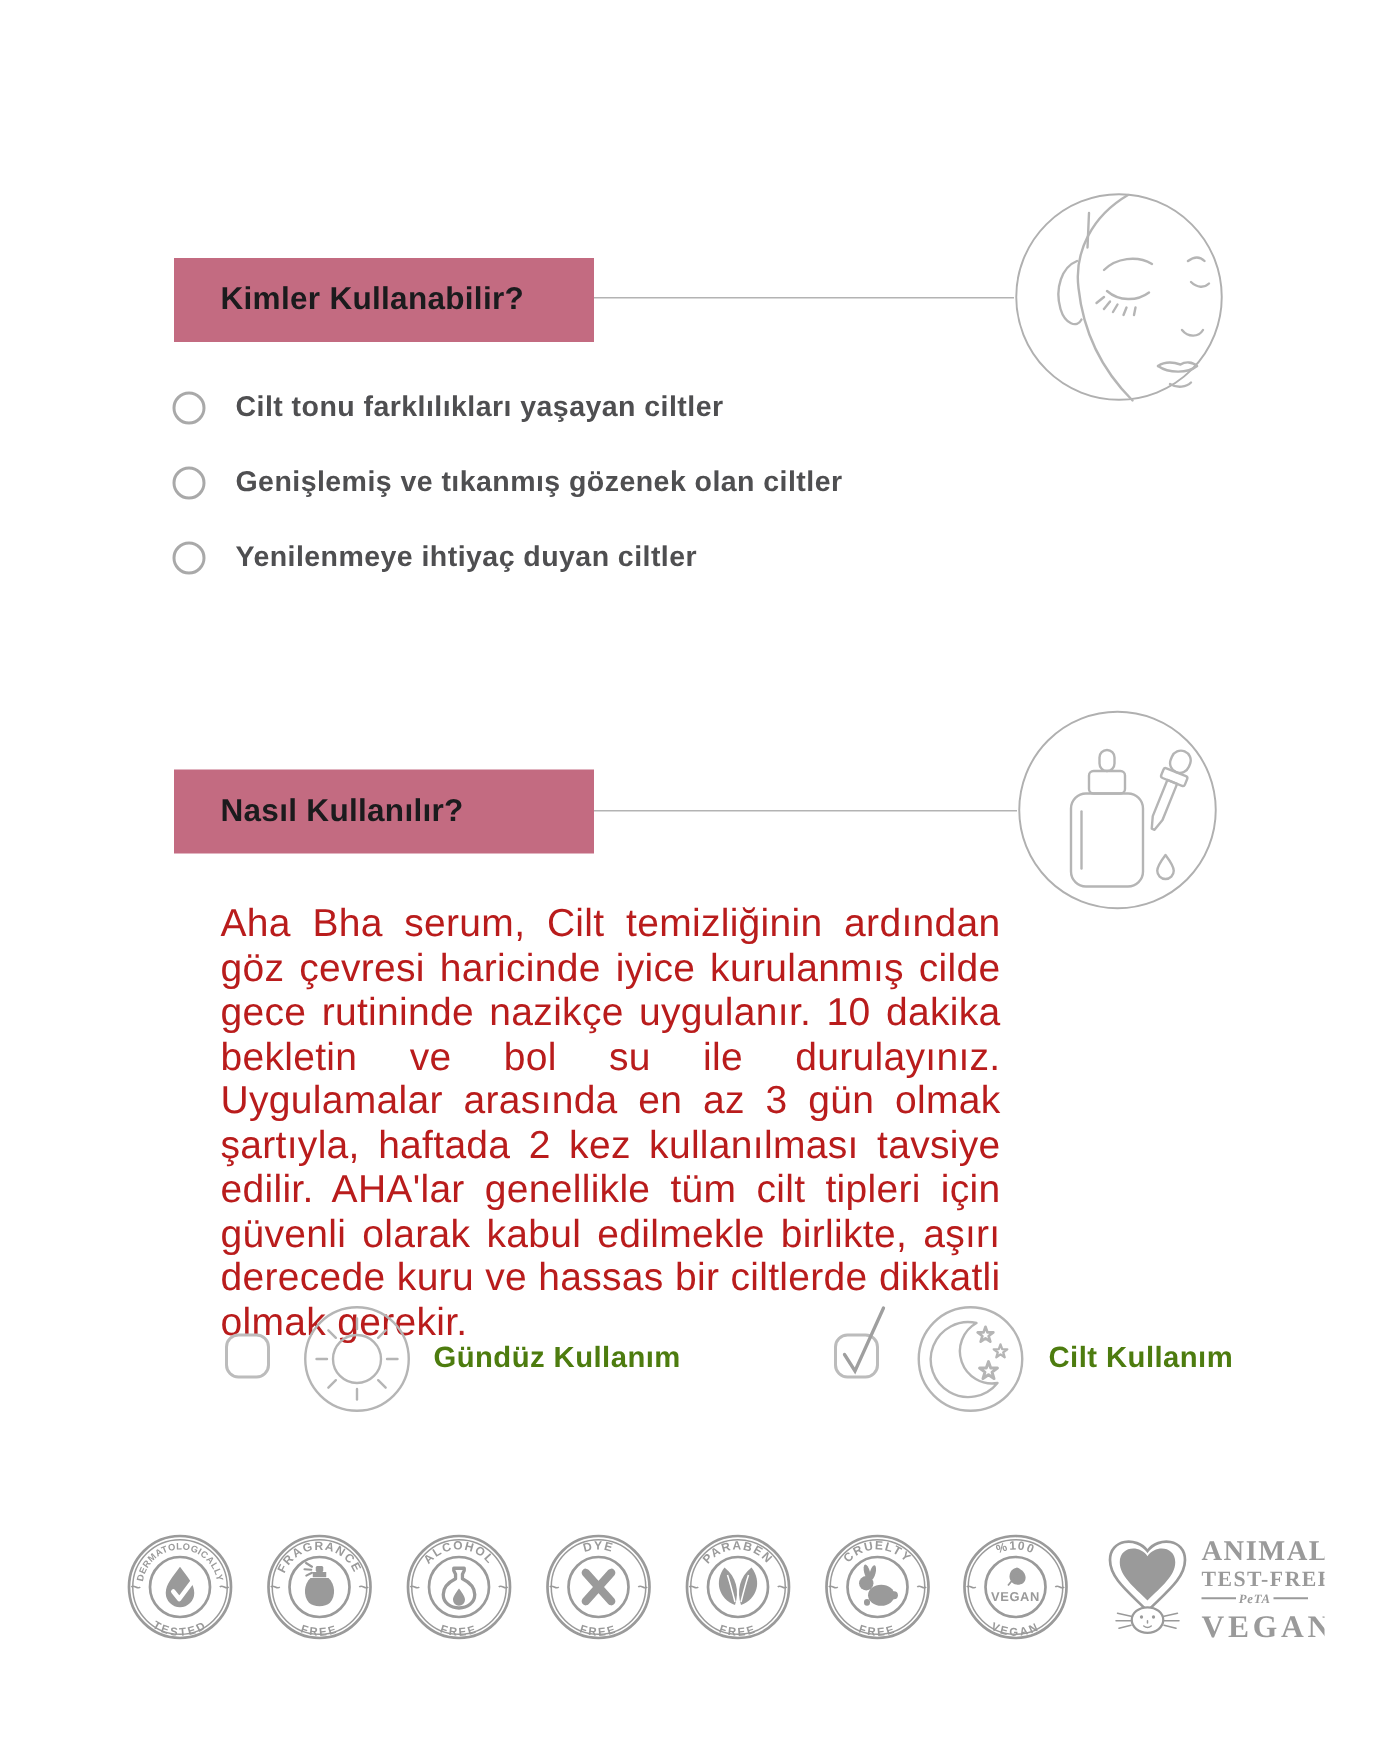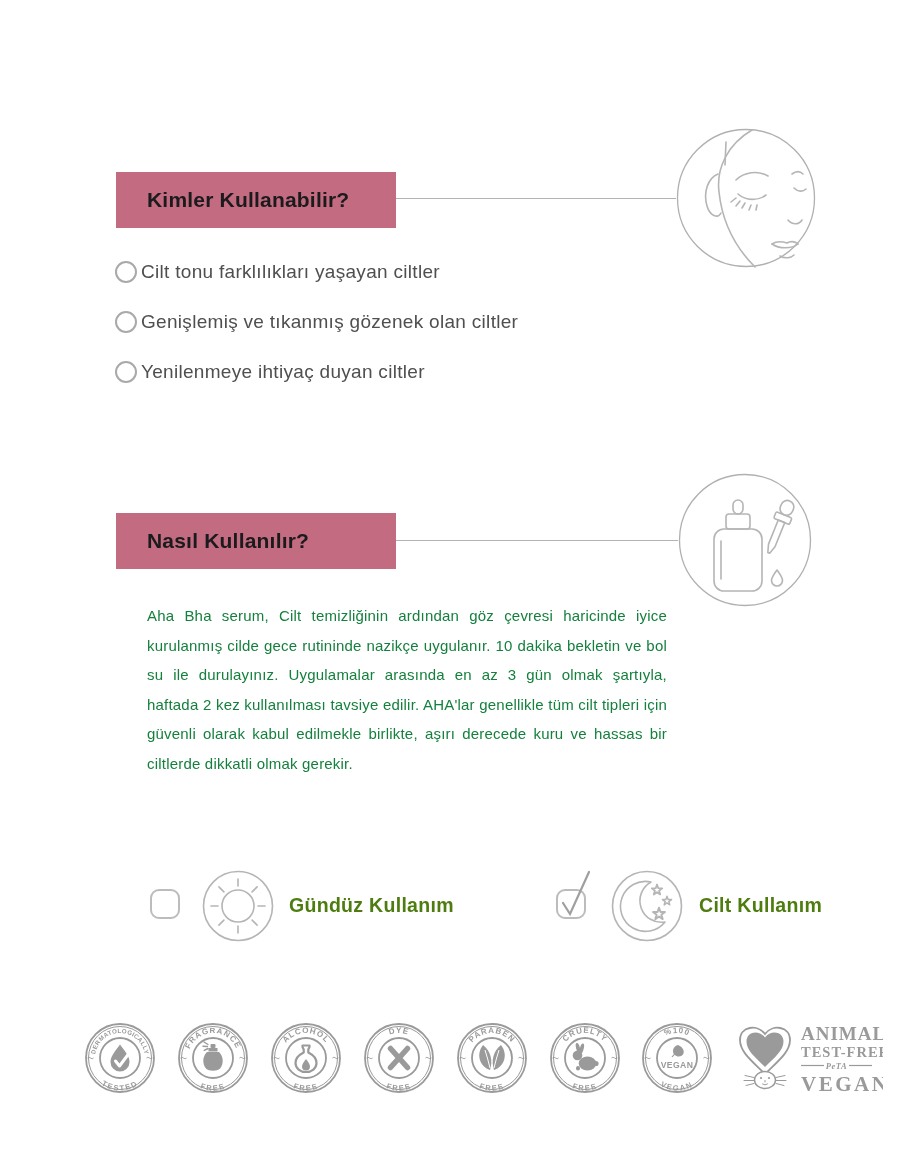--- a/index.html
+++ b/index.html
@@ -2,26 +2,26 @@
 <html><head>
 <meta charset="utf-8">
 <style>
   html,body{margin:0;padding:0;background:#fff;}
   .page{position:relative;width:920px;height:1170px;background:#ffffff;
         font-family:"Liberation Sans",sans-serif;overflow:hidden;margin-left:19px;}
   .hdr-box{position:absolute;width:280px;height:56px;background:#c36b81;
            display:flex;align-items:center;padding-left:31px;box-sizing:border-box;}
   .hdr-box span{font-size:21px;font-weight:bold;color:#1b1b1d;letter-spacing:.2px;}
   .connector{position:absolute;height:0;border-top:1.5px solid #b3b3b3;}
-  .list-item{position:absolute;display:flex;align-items:center;gap:4px;}
+  .list-item{position:absolute;display:flex;align-items:center;gap:20px;font-weight:bold;}
   .bullet{width:18px;height:18px;border:2px solid #a9a9a9;border-radius:50%;
           background:#fff;flex:0 0 auto;}
   .list-item span{font-size:19px;color:#4f4f51;letter-spacing:.3px;}
-  .para{position:absolute;left:128px;top:601px;width:520px;font-size:15px;
-        line-height:29.5px;color:#15803d;text-align:justify;letter-spacing:.2px;}
+  .para{position:absolute;left:128px;top:601px;width:520px;font-size:26px;
+        line-height:29.5px;color:#b91c1c;text-align:justify;letter-spacing:.2px;}
   .cbx{position:absolute;width:26px;height:26px;border:2px solid #bcbcbc;border-radius:9px;background:#fff;}
   .usage-label{position:absolute;font-size:19.5px;color:#4d7c0f;letter-spacing:.3px;font-weight:bold;}
   svg{position:absolute;}
   .line-art{stroke:#b5b5b5;stroke-width:1.6;fill:none;stroke-linecap:round;stroke-linejoin:round;}
   .arc{font-size:8px;font-weight:bold;letter-spacing:1px;fill:#9a9a9a;text-anchor:middle;}
   .arc-sm{font-size:6.2px;letter-spacing:.3px;}
   .arc-bot{font-size:7.6px;letter-spacing:1.6px;}
   .bring{fill:none;stroke:#9a9a9a;stroke-width:1.8;}
   .bring.thin{stroke-width:1;}
   .squig{fill:none;stroke:#9a9a9a;stroke-width:1;}

